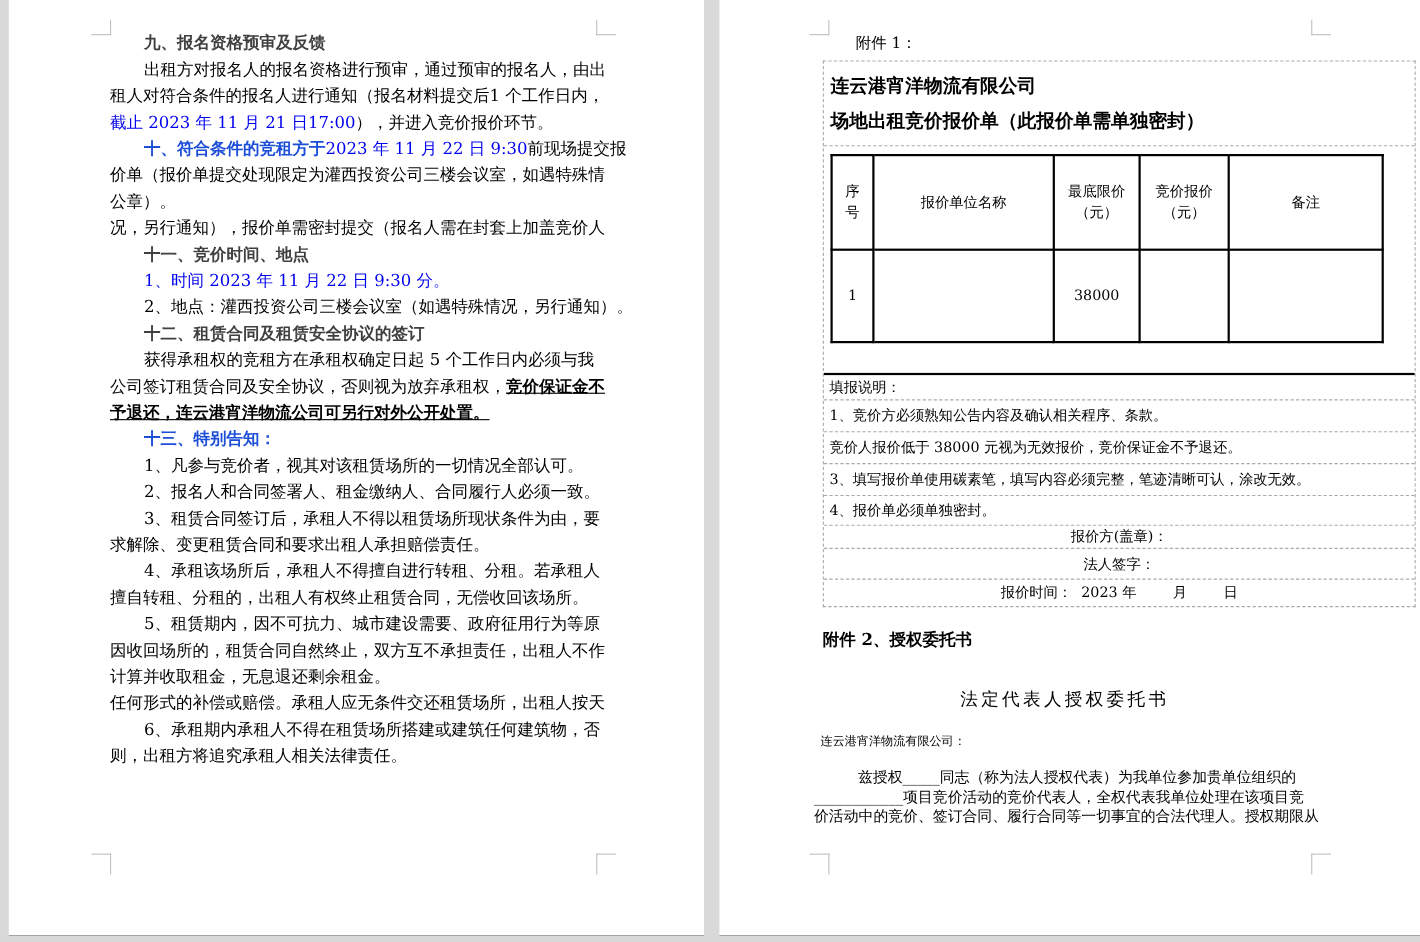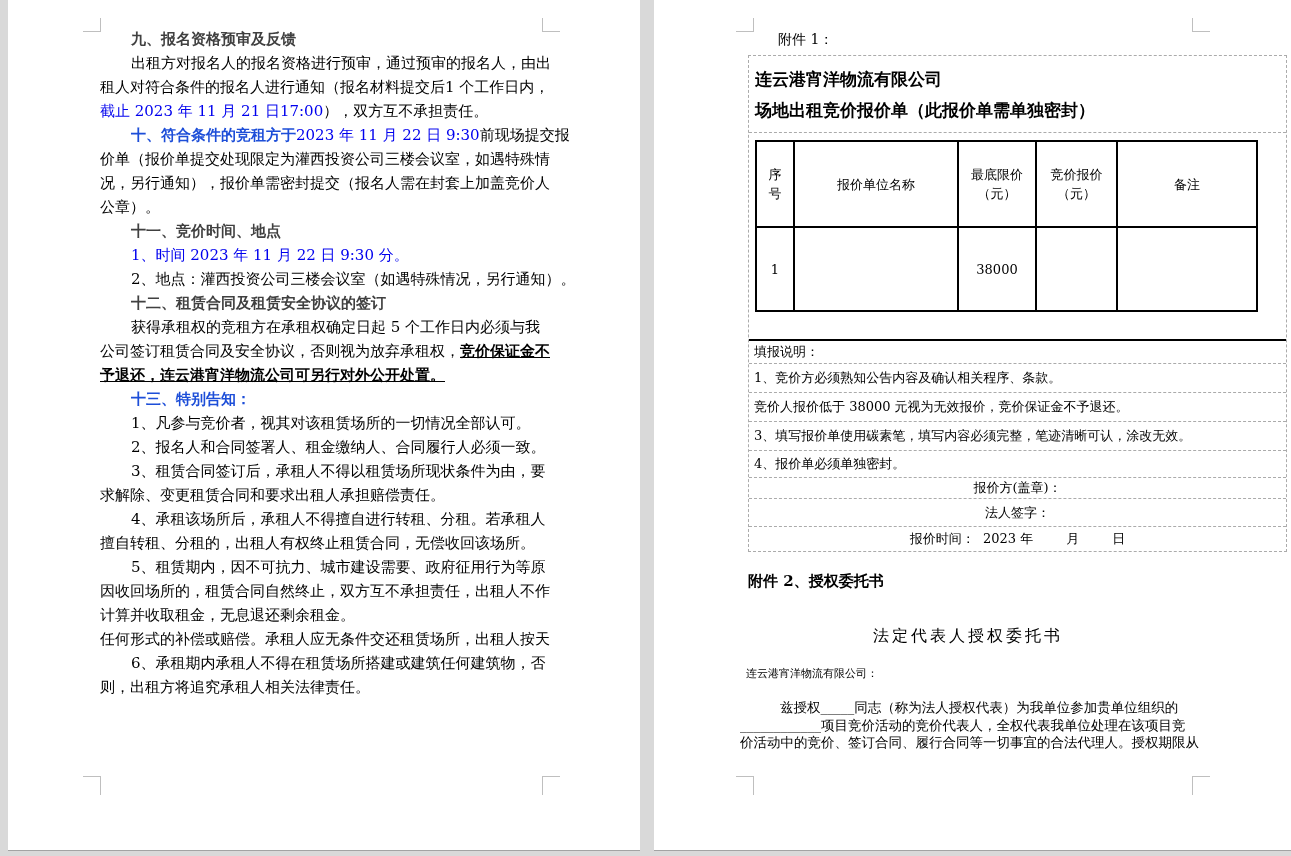--- a/index.html
+++ b/index.html
@@ -59,25 +59,25 @@
 
   <div class="page page-left">
     <div class="mark tl" style="left:75px;top:18px;"></div>
     <div class="mark tr" style="left:534px;top:18px;"></div>
     <div class="mark bl" style="left:75px;top:776px;"></div>
     <div class="mark br" style="left:534px;top:776px;"></div>
     <div class="doc-text">
         <div class="line indent"><span class="seg-g">九、报名资格预审及反馈</span></div>
         <div class="line indent"><span class="seg-n">出租方对报名人的报名资格进行预审，通过预审的报名人，由出</span></div>
         <div class="line"><span class="seg-n">租人对符合条件的报名人进行通知（报名材料提交后1 个工作日内，</span></div>
-        <div class="line"><span class="seg-l">截止 2023 年 11 月 21 日17:00</span><span class="seg-n">），双方互不承担责任。</span></div>
+        <div class="line"><span class="seg-l">截止 2023 年 11 月 21 日17:00</span><span class="seg-n">），并进入竞价报价环节。</span></div>
         <div class="line indent"><span class="seg-b">十、符合条件的竞租方于</span><span class="seg-l">2023 年 11 月 22 日 9:30</span><span class="seg-n">前现场提交报</span></div>
         <div class="line"><span class="seg-n">价单（报价单提交处现限定为灌西投资公司三楼会议室，如遇特殊情</span></div>
+        <div class="line"><span class="seg-n">公章）。</span></div>
         <div class="line"><span class="seg-n">况，另行通知），报价单需密封提交（报名人需在封套上加盖竞价人</span></div>
-        <div class="line"><span class="seg-n">公章）。</span></div>
         <div class="line indent"><span class="seg-g">十一、竞价时间、地点</span></div>
         <div class="line indent"><span class="seg-l">1、时间 2023 年 11 月 22 日 9:30 分。</span></div>
         <div class="line indent"><span class="seg-n">2、地点：灌西投资公司三楼会议室（如遇特殊情况，另行通知）。</span></div>
         <div class="line indent"><span class="seg-g">十二、租赁合同及租赁安全协议的签订</span></div>
         <div class="line indent"><span class="seg-n">获得承租权的竞租方在承租权确定日起 5 个工作日内必须与我</span></div>
         <div class="line"><span class="seg-n">公司签订租赁合同及安全协议，否则视为放弃承租权，</span><span class="seg-u">竞价保证金不</span></div>
         <div class="line"><span class="seg-u">予退还，连云港宵洋物流公司可另行对外公开处置。</span></div>
         <div class="line indent"><span class="seg-b">十三、特别告知：</span></div>
         <div class="line indent"><span class="seg-n">1、凡参与竞价者，视其对该租赁场所的一切情况全部认可。</span></div>
         <div class="line indent"><span class="seg-n">2、报名人和合同签署人、租金缴纳人、合同履行人必须一致。</span></div>

